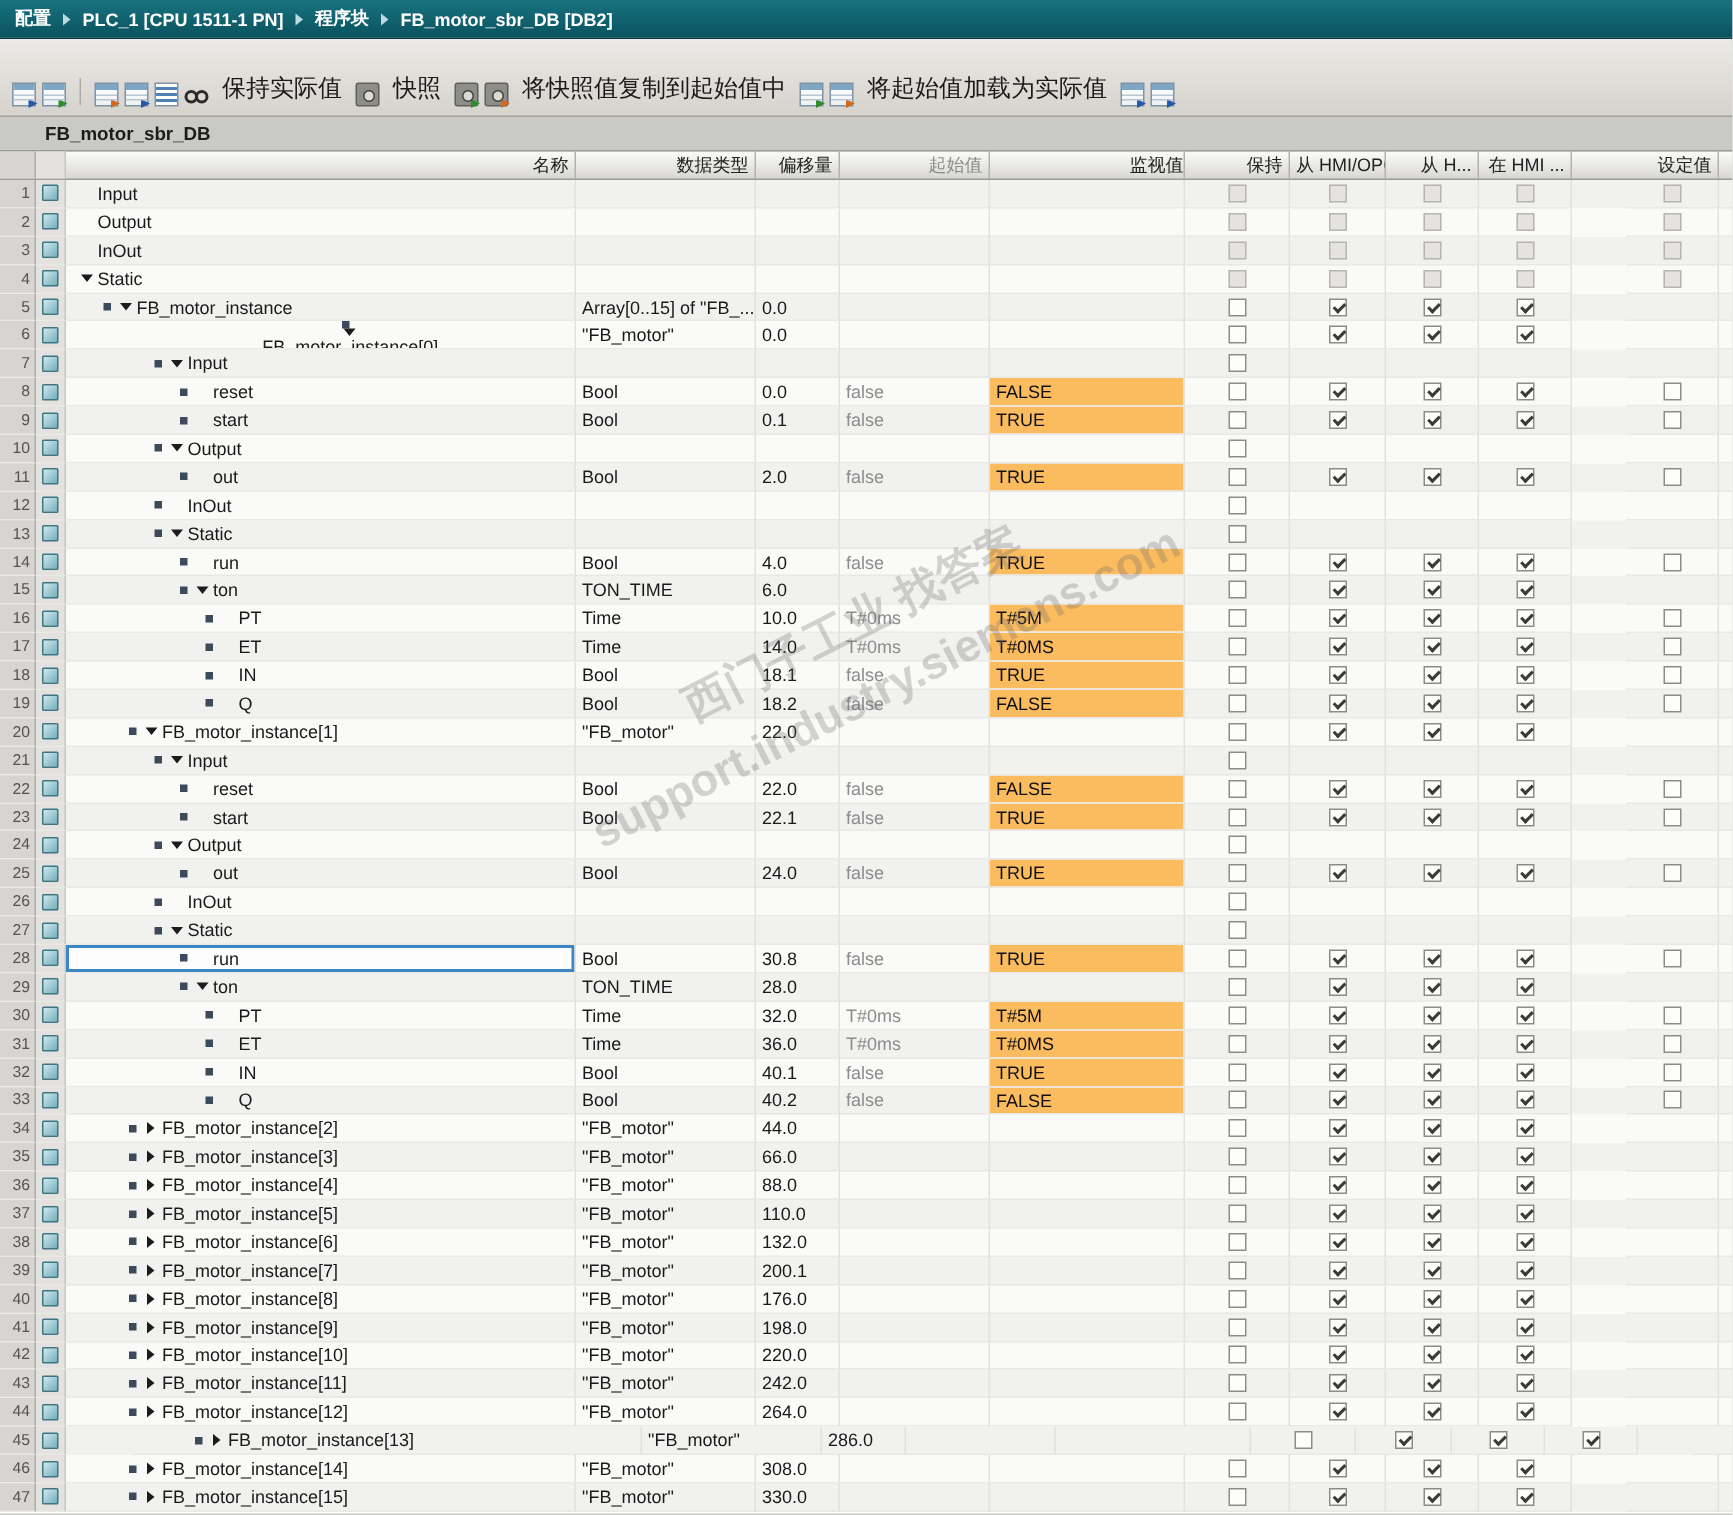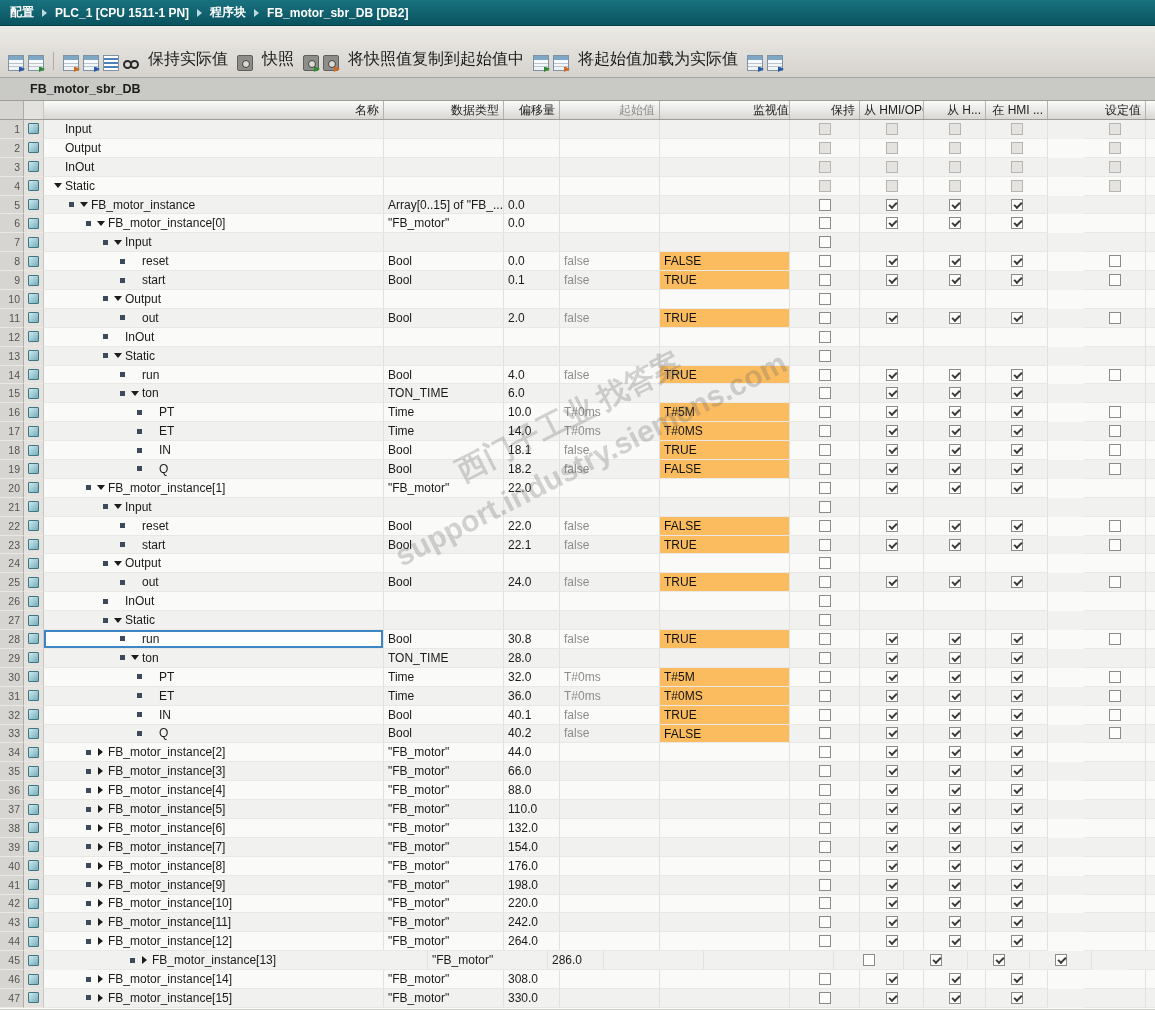--- a/index.html
+++ b/index.html
@@ -332,21 +332,21 @@
         <span class="cb checked"></span>
       </div>
       <div class="td cbcell c-cb5"></div>
       <div class="td cbcell c-cb6"></div>
     </div>
     <div class="tr even">
       <div class="td c-num">6</div>
       <div class="td c-icon">
         <span class="var-icon"></span>
       </div>
-      <div class="td c-name" style="padding-left: 42px;">
+      <div class="td c-name" style="padding-left: 42px; flex-direction: column;">
         <span class="bullet"></span>
         <span class="arrow down"></span>
         <span class="nm">FB_motor_instance[0]</span>
       </div>
       <div class="td c-type">"FB_motor"</div>
       <div class="td c-off">0.0</div>
       <div class="td c-start"></div>
       <div class="td c-mon">
         <span class="monval"></span>
       </div>
@@ -1345,21 +1345,21 @@
       <div class="td c-num">39</div>
       <div class="td c-icon">
         <span class="var-icon"></span>
       </div>
       <div class="td c-name" style="padding-left: 42px;">
         <span class="bullet"></span>
         <span class="arrow right"></span>
         <span class="nm">FB_motor_instance[7]</span>
       </div>
       <div class="td c-type">"FB_motor"</div>
-      <div class="td c-off">154.0</div>
+      <div class="td c-off">200.1</div>
       <div class="td c-start"></div>
       <div class="td c-mon">
         <span class="monval"></span>
       </div>
       <div class="td cbcell c-cb1">
         <span class="cb"></span>
       </div>
       <div class="td cbcell c-cb2">
         <span class="cb checked"></span>
       </div>

